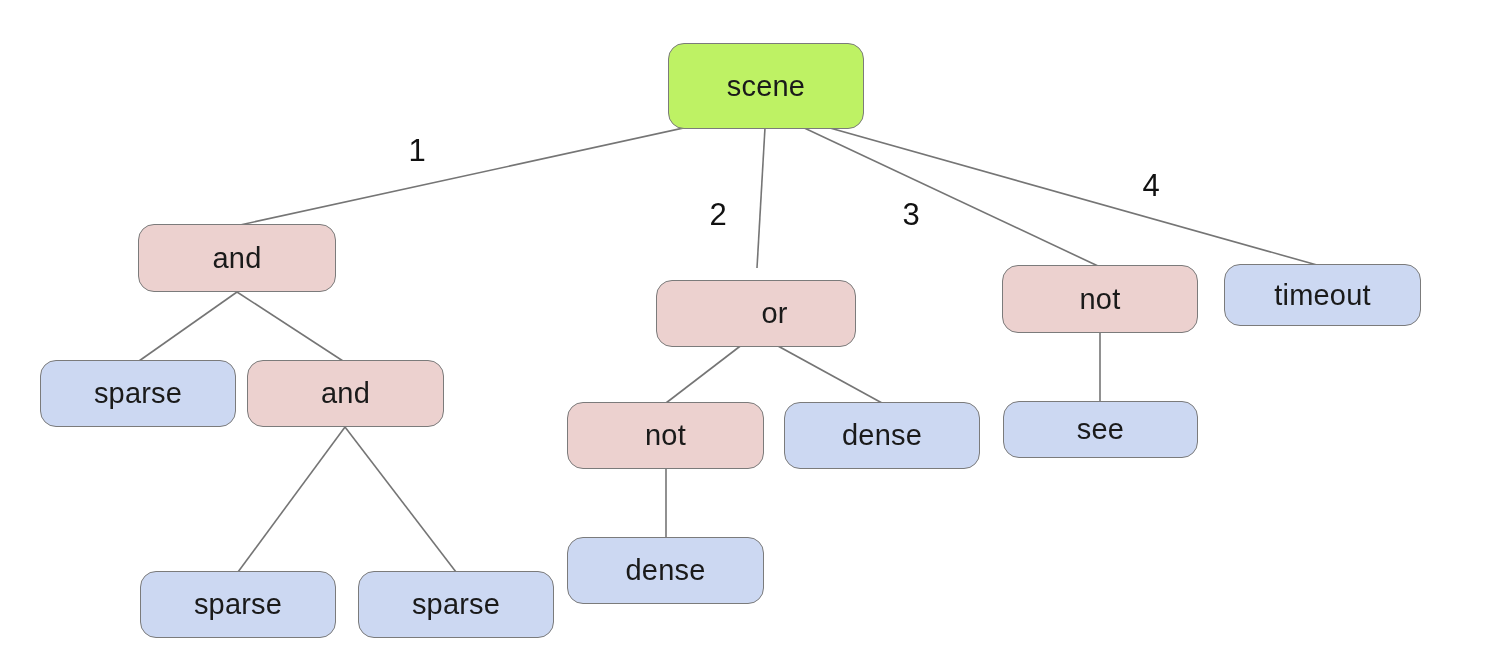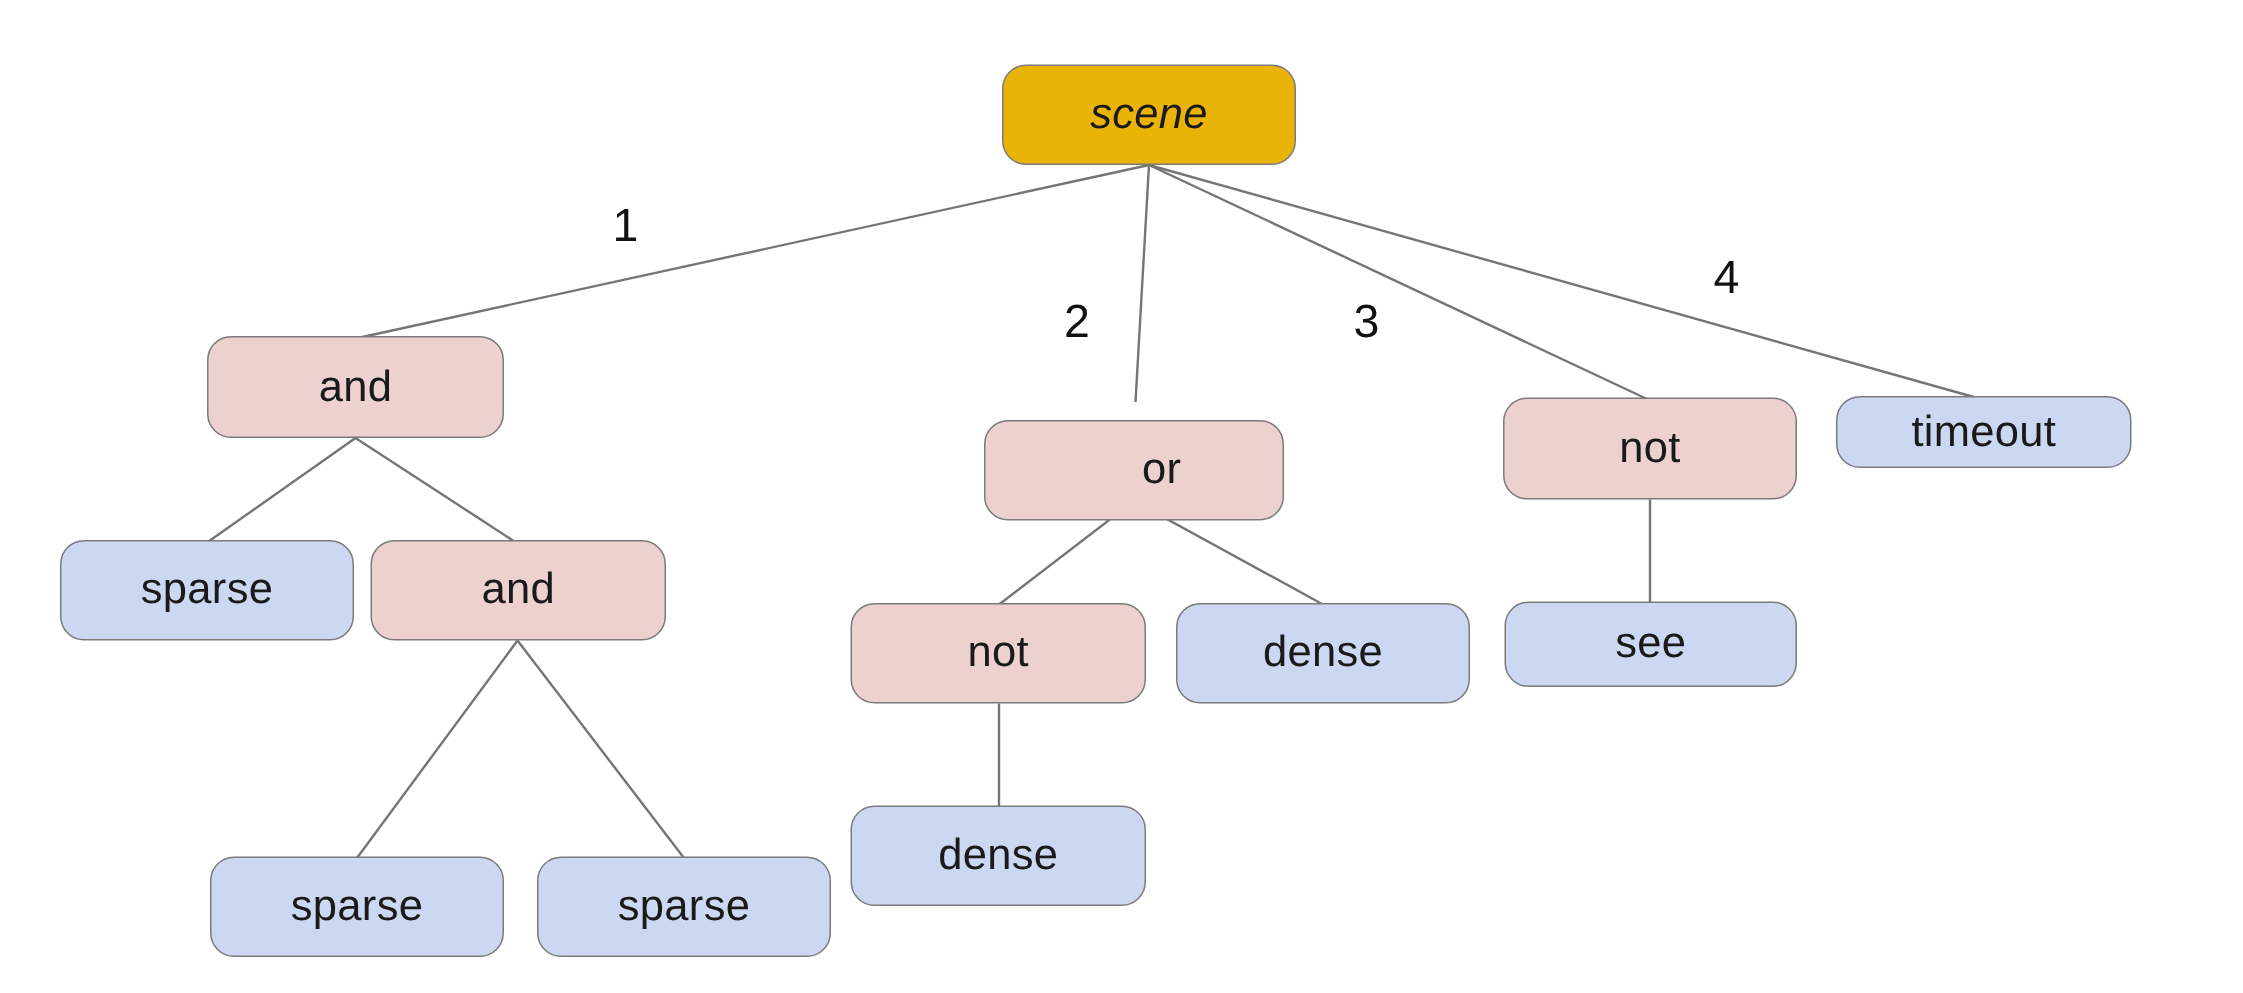--- a/index.html
+++ b/index.html
@@ -60,29 +60,29 @@
     <line x1="756" y1="334" x2="882" y2="403"></line>
     <line x1="666" y1="469" x2="666" y2="538"></line>
     <line x1="1100" y1="333" x2="1100" y2="402"></line>
   </svg>
 
   <div class="edge-label" style="left:417px; top:150px;">1</div>
   <div class="edge-label" style="left:718px; top:214px;">2</div>
   <div class="edge-label" style="left:911px; top:214px;">3</div>
   <div class="edge-label" style="left:1151px; top:185px;">4</div>
 
-  <div class="node" style="left: 668px; top: 43px; width: 196px; height: 67px; background-color: #eab308; font-style: italic;">scene</div>
+  <div class="node" style="left: 668px; top: 43px; width: 196px; height: 86px; background-color: #bef264;">scene</div>
 
   <div class="node" style="left: 138px; top: 224px; width: 198px; height: 68px; background-color: rgb(236, 209, 207);">and</div>
 
   <div class="node" style="left: 656px; top: 280px; width: 200px; height: 67px; background-color: rgb(236, 209, 207); padding-left: 37px;">or</div>
 
   <div class="node" style="left: 1002px; top: 265px; width: 196px; height: 68px; background-color: rgb(236, 209, 207);">not</div>
 
-  <div class="node" style="left: 1224px; top: 264px; width: 197px; height: 48px; background-color: rgb(204, 216, 242);">timeout</div>
+  <div class="node" style="left: 1224px; top: 264px; width: 197px; height: 62px; background-color: rgb(204, 216, 242);">timeout</div>
 
   <div class="node" style="left: 40px; top: 360px; width: 196px; height: 67px; background-color: rgb(204, 216, 242);">sparse</div>
 
   <div class="node" style="left: 247px; top: 360px; width: 197px; height: 67px; background-color: rgb(236, 209, 207);">and</div>
 
   <div class="node" style="left: 567px; top: 402px; width: 197px; height: 67px; background-color: rgb(236, 209, 207);">not</div>
 
   <div class="node" style="left: 784px; top: 402px; width: 196px; height: 67px; background-color: rgb(204, 216, 242);">dense</div>
 
   <div class="node" style="left: 1003px; top: 401px; width: 195px; height: 57px; background-color: rgb(204, 216, 242);">see</div>

